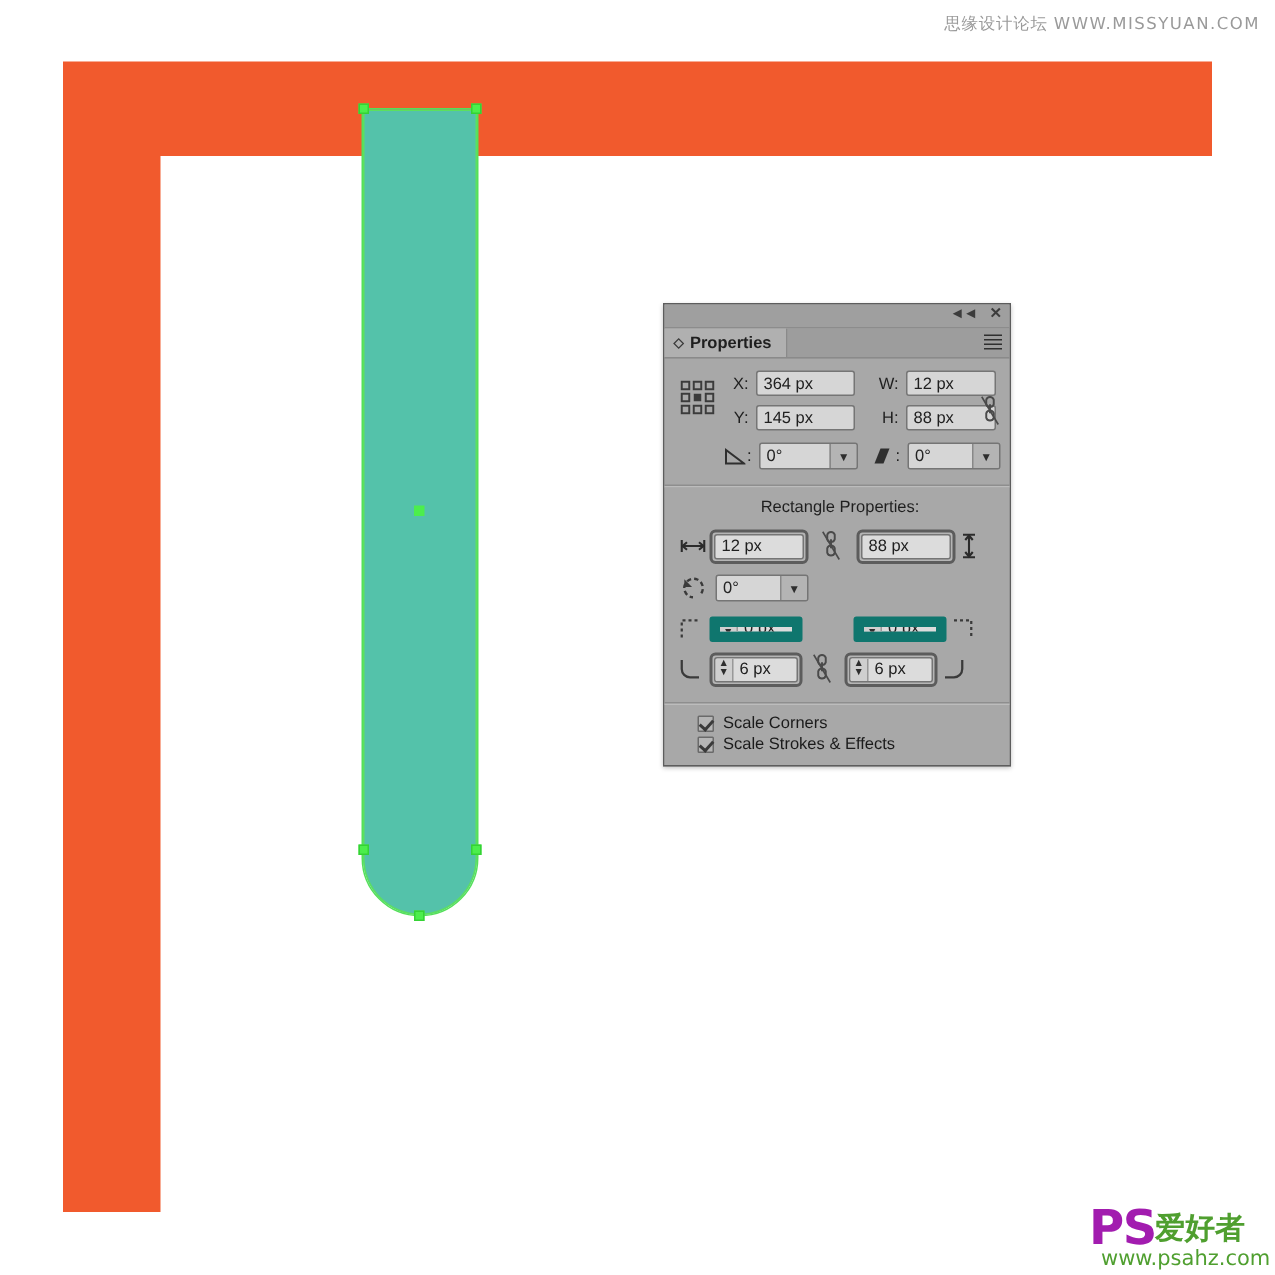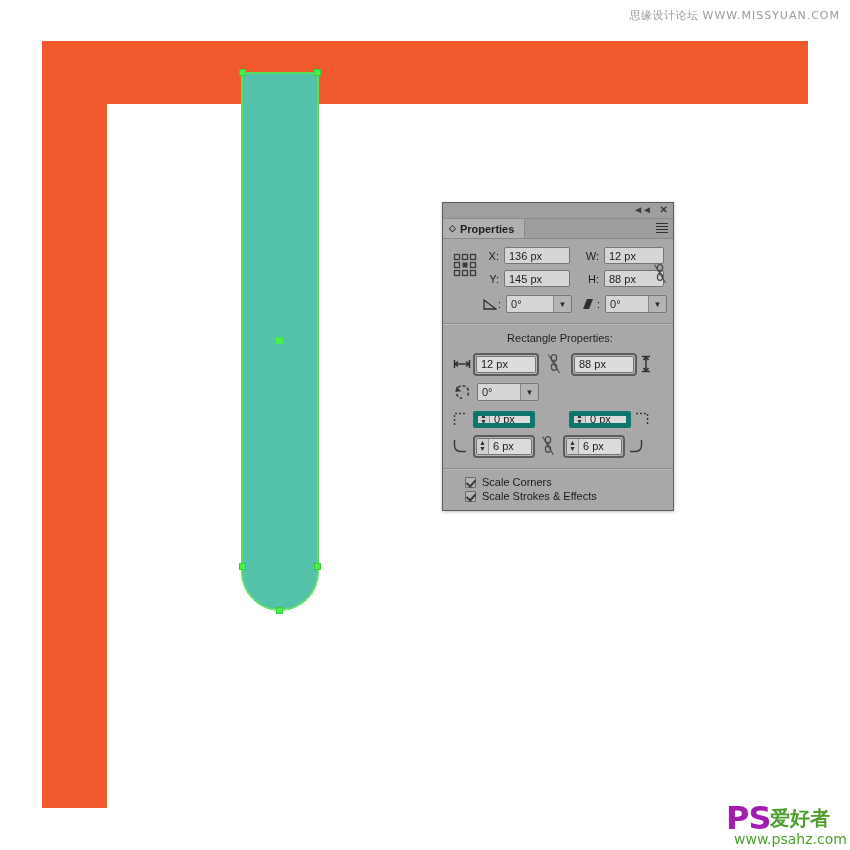--- a/index.html
+++ b/index.html
@@ -280,21 +280,21 @@
     color: #2e2e2e;
     font-size: 7px;
     line-height: 6px;
     background: #cfcfcf;
     border-right: 1px solid #999;
     height: 100%;
     box-sizing: border-box;
   }
   .spin-fld {
     display: flex;
-    border: 5px solid #0f766e;
+    border: 7px solid #0f766e;
     border-radius: 2px;
     height: 17px;
     background: #dcdcdc;
     box-sizing: border-box;
     overflow: hidden;
   }
   .spin-fld .v {
     flex: 1;
     display: flex;
     align-items: center;
@@ -393,21 +393,21 @@
             <rect x="9.5" y="17.5" width="5" height="5"></rect>
             <rect x="17.5" y="17.5" width="5" height="5"></rect>
           </g>
           <rect x="9.5" y="9.5" width="5" height="5" fill="#3b3b3b"></rect>
         </svg>
       </div>
 
       <div class="row" style="margin-left:34px; height:21px;">
         <span class="lbl" style="width:16px; text-align:right;">X:</span>
         <div class="fld" style="width:66px; margin-left:5px;">
-          <span>136 px</span>
+          <span>364 px</span>
         </div>
         <span class="lbl" style="width:20px; text-align:right; margin-left:9px;">W:</span>
         <div class="fld" style="width:60px; margin-left:5px;">
           <span>12 px</span>
         </div>
       </div>
 
       <div class="row" style="margin-left:34px; height:21px; margin-top:2px;">
         <span class="lbl" style="width:16px; text-align:right;">Y:</span>
         <div class="fld" style="width:66px; margin-left:5px;">

